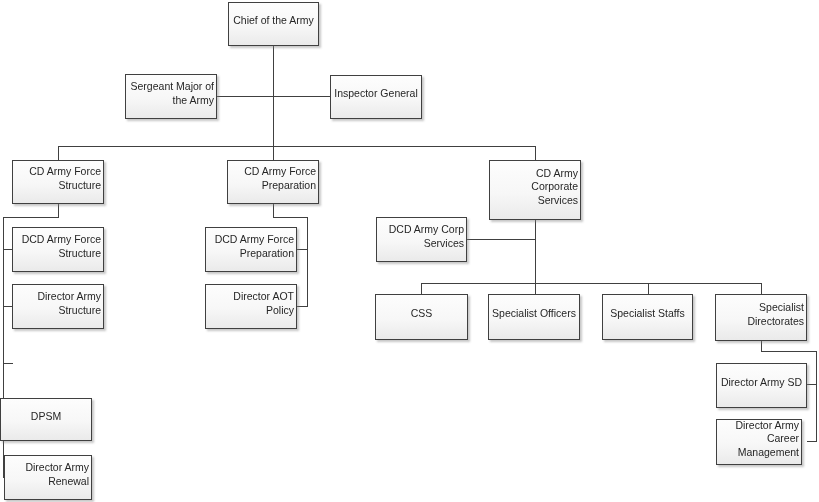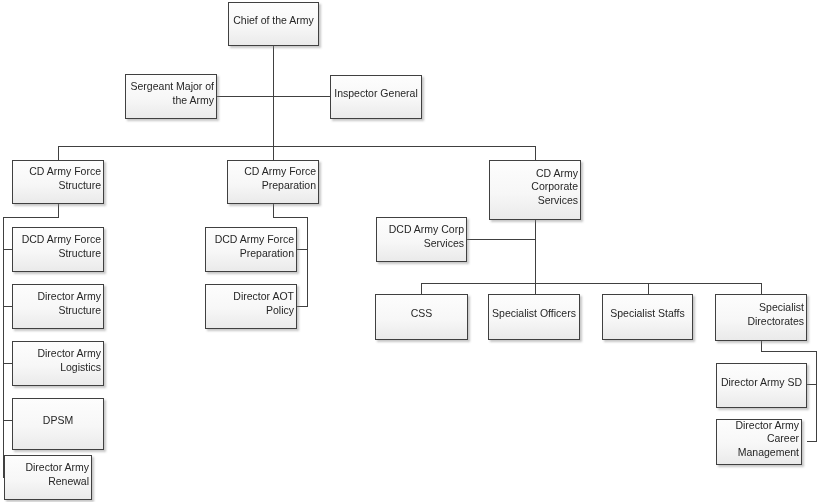--- a/index.html
+++ b/index.html
@@ -74,22 +74,21 @@
   <div class="node" style="left:228px;top:2px;width:91px;height:44px">Chief of the Army</div>
   <div class="node" style="left:125px;top:74px;width:92px;height:45px">Sergeant Major of the Army</div>
   <div class="node" style="left:330px;top:75px;width:92px;height:44px">Inspector General</div>
 
   <div class="node" style="left:12px;top:160px;width:92px;height:44px">CD Army Force Structure</div>
   <div class="node" style="left:227px;top:160px;width:92px;height:44px">CD Army Force Preparation</div>
   <div class="node" style="left:489px;top:160px;width:92px;height:60px">CD Army Corporate Services</div>
 
   <div class="node" style="left:12px;top:227px;width:92px;height:45px">DCD Army Force Structure</div>
   <div class="node" style="left:12px;top:284px;width:92px;height:45px">Director Army Structure</div>
-  <div class="node" style="left:12px;top:341px;width:92px;height:45px">Director Army Logistics</div>
-  <div class="node" style="left:12px;top:398px;width:92px;height:52px">DPSM</div>
+  <div class="node" style="left:0;top:398px;width:92px;height:43px">DPSM</div>
   <div class="node" style="left:4px;top:455px;width:88px;height:45px">Director Army Renewal</div>
 
   <div class="node" style="left:205px;top:227px;width:92px;height:45px">DCD Army Force Preparation</div>
   <div class="node" style="left:376px;top:217px;width:91px;height:45px">DCD Army Corp Services</div>
 
   <div class="node" style="left:205px;top:284px;width:92px;height:45px">Director AOT Policy</div>
 
   <div class="node" style="left:375px;top:294px;width:93px;height:46px">CSS</div>
   <div class="node" style="left:488px;top:294px;width:92px;height:46px">Specialist Officers</div>
   <div class="node" style="left:602px;top:294px;width:91px;height:46px">Specialist Staffs</div>

